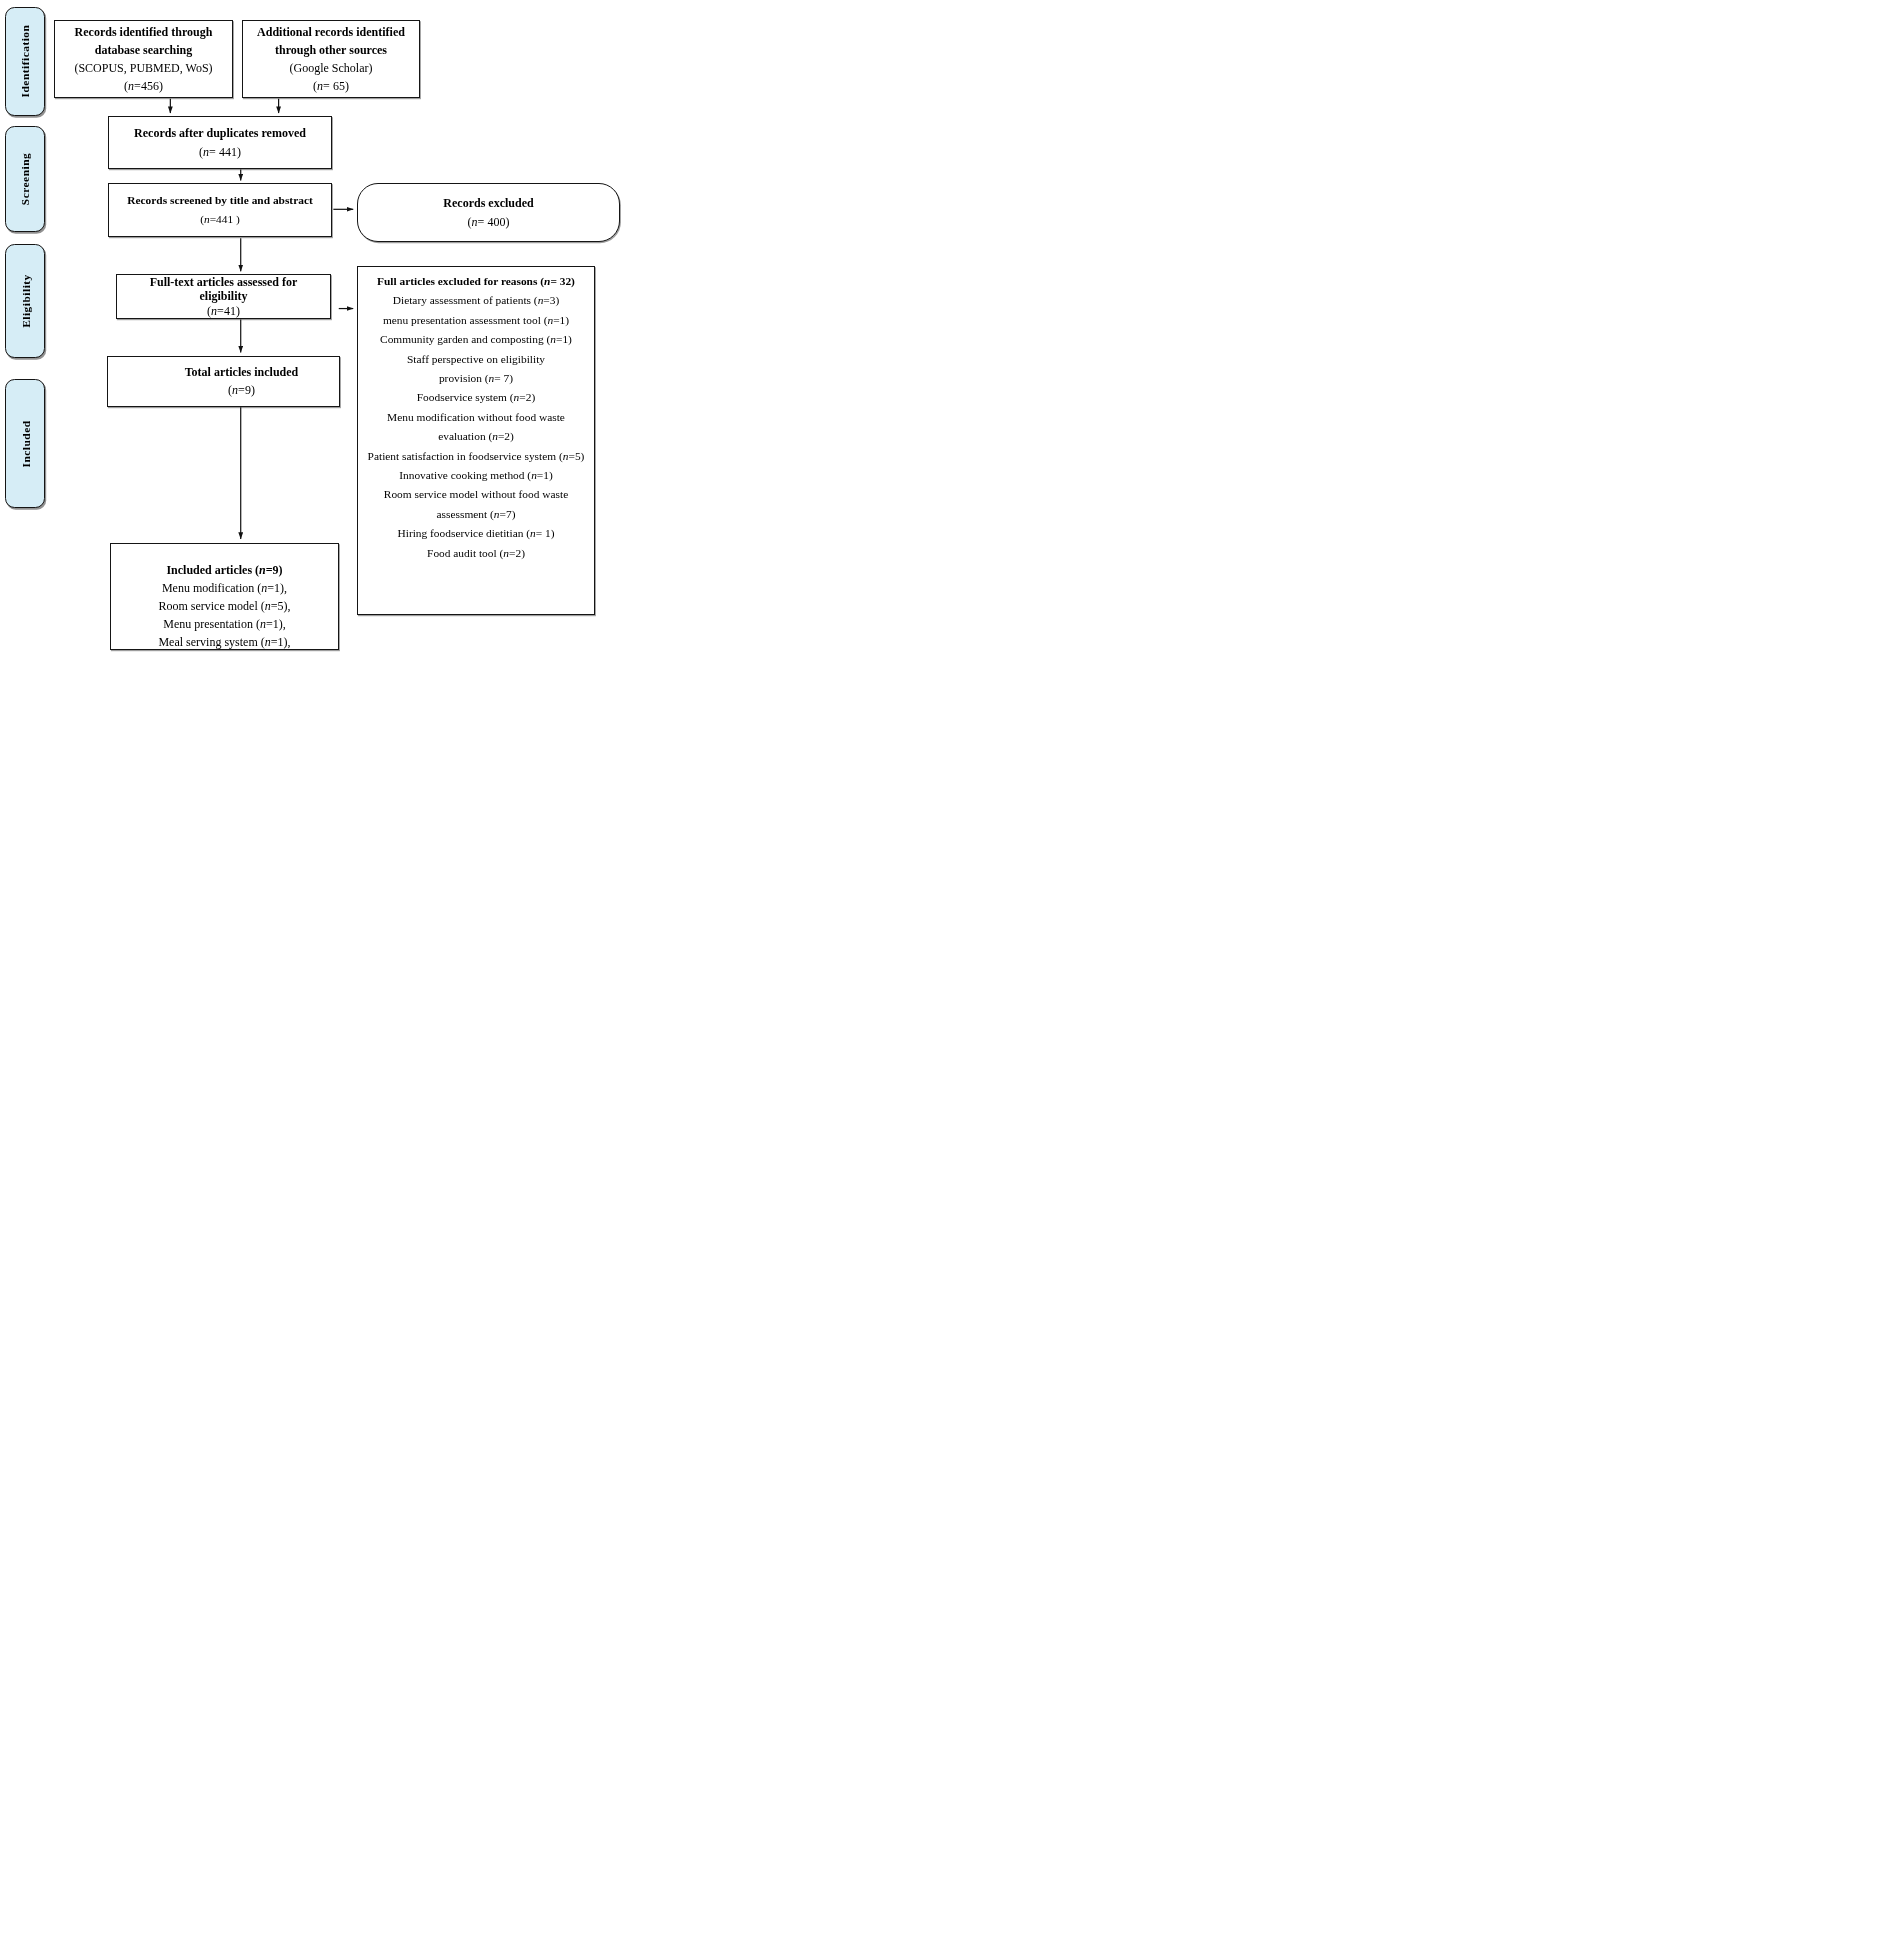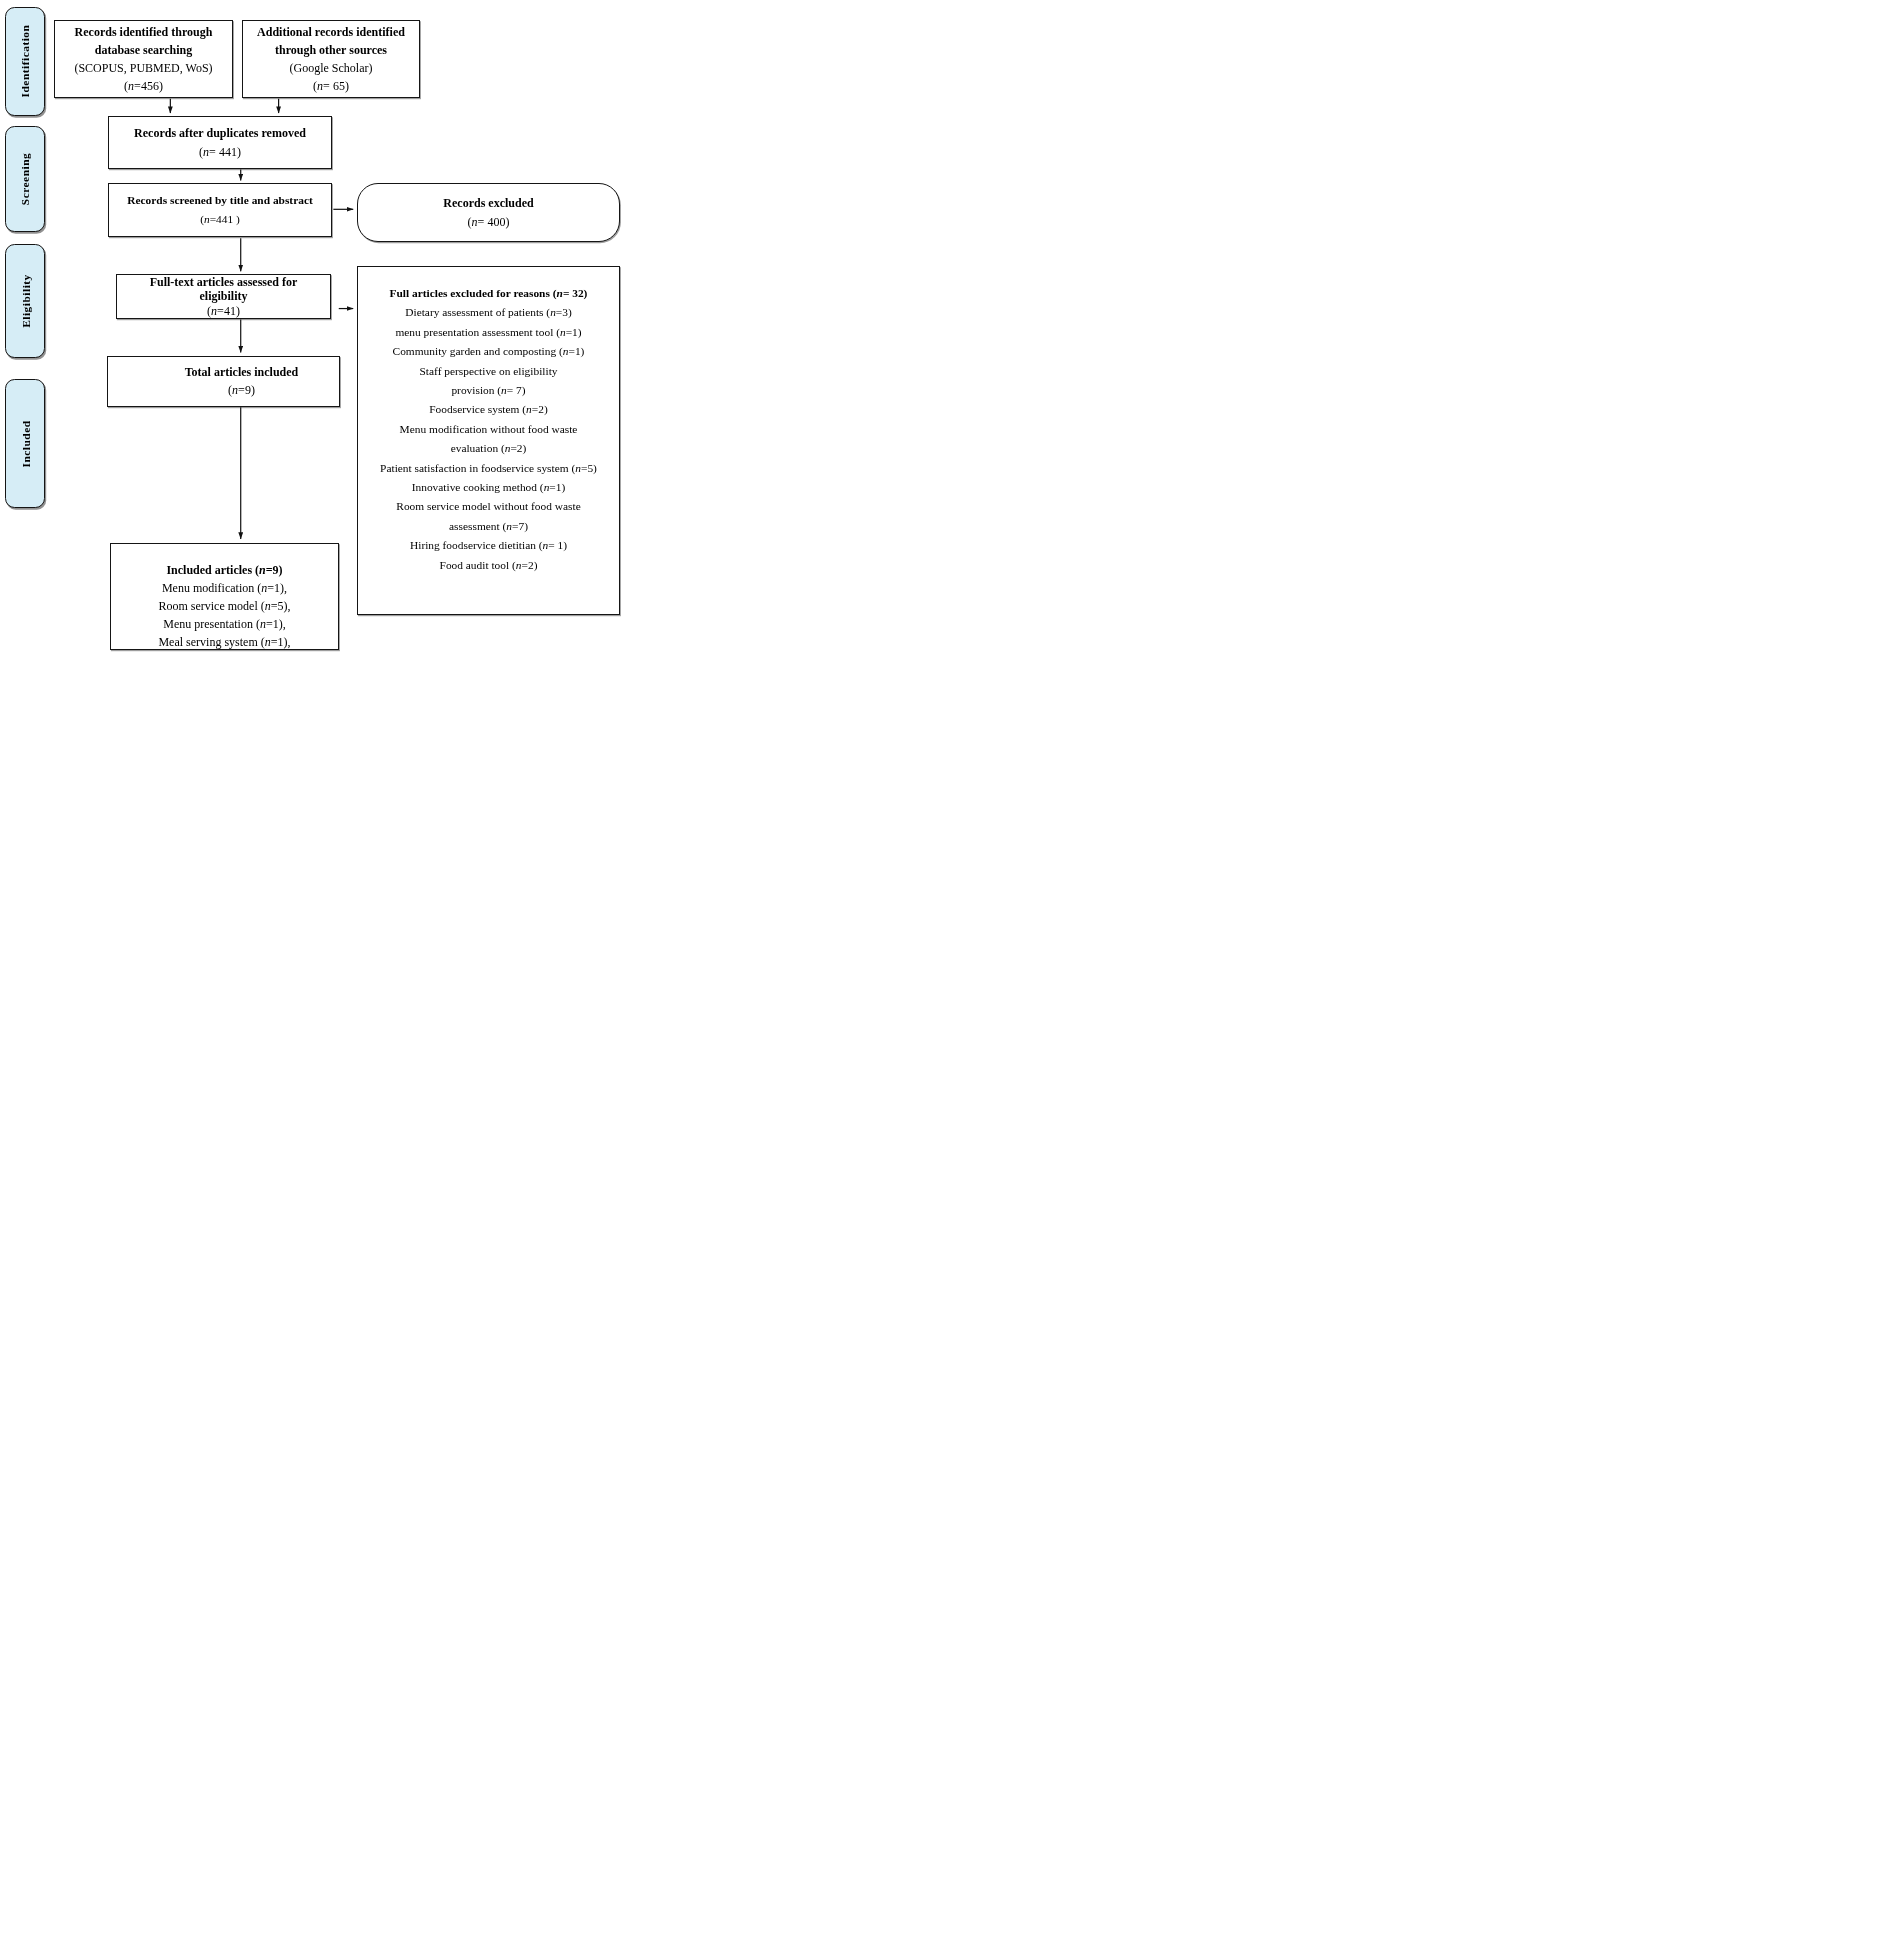--- a/index.html
+++ b/index.html
@@ -62,23 +62,23 @@
 
   #box-records-identified  { left: 54px;  top: 20px;  width: 179px; height: 78px; }
   #box-additional-records  { left: 242px; top: 20px;  width: 178px; height: 78px; }
   #box-duplicates-removed  { left: 108px; top: 116px; width: 224px; height: 53px;  line-height: 18.6px; }
   #box-records-screened    { left: 108px; top: 183px; width: 224px; height: 54px;  line-height: 18.6px; font-size: 11.4px; }
   #box-records-excluded    { left: 357px; top: 183px; width: 263px; height: 59px;  line-height: 18.6px; border-radius: 21px; }
   #box-fulltext-assessed   { left: 116px; top: 274px; width: 215px; height: 45px;  line-height: 14.4px; }
   #box-total-included      { left: 107px; top: 356px; width: 233px; height: 51px;  line-height: 17.4px; padding-left: 36px; }
 
   #box-excluded-reasons {
-    left: 357px; top: 266px; width: 263px; height: 349px;
+    left: 357px; top: 266px; width: 238px; height: 349px;
     justify-content: flex-start;
-    padding-top: 17px;
+    padding-top: 5px;
     font-size: 11.4px;
     line-height: 19.4px;
   }
   #box-included-articles {
     left: 110px; top: 543px; width: 229px; height: 107px;
     justify-content: flex-start;
     padding-top: 17px;
     line-height: 18px;
   }
 

